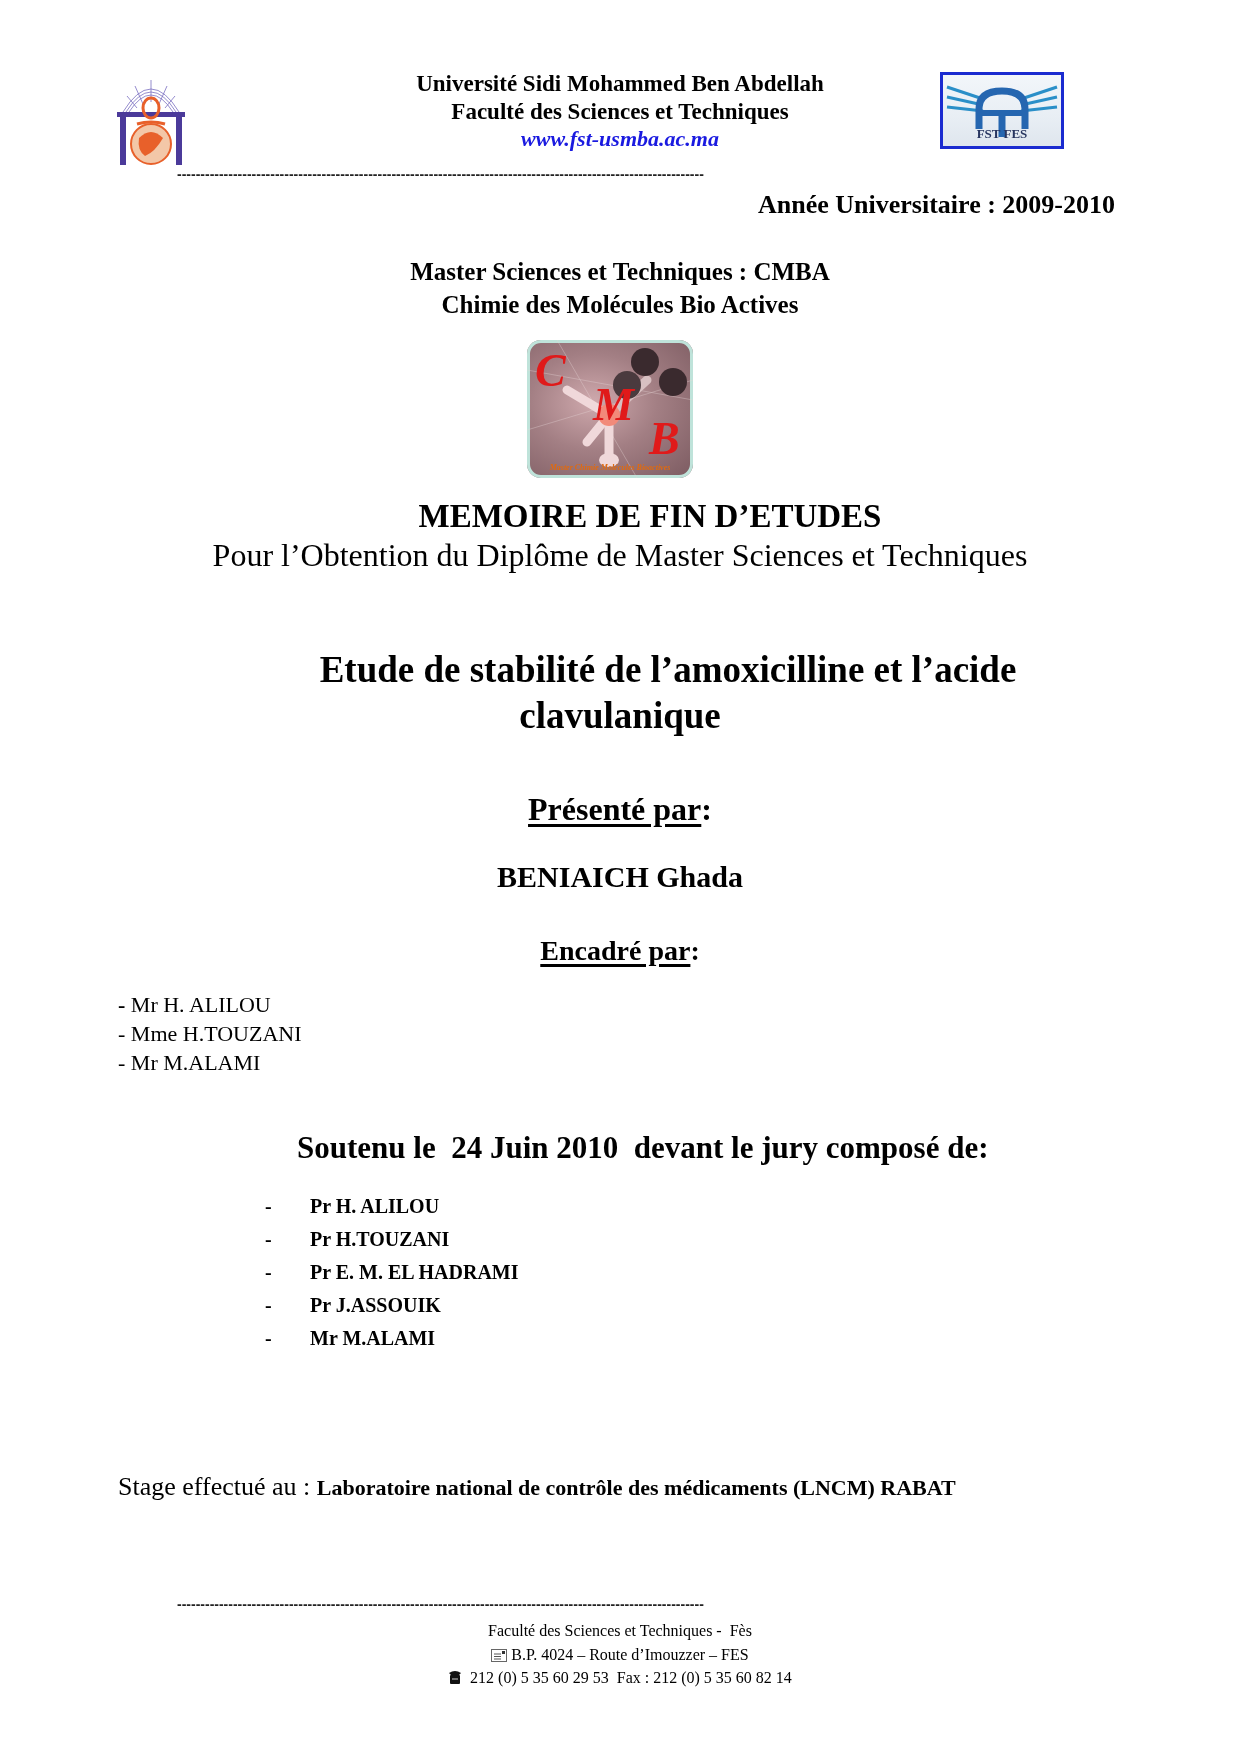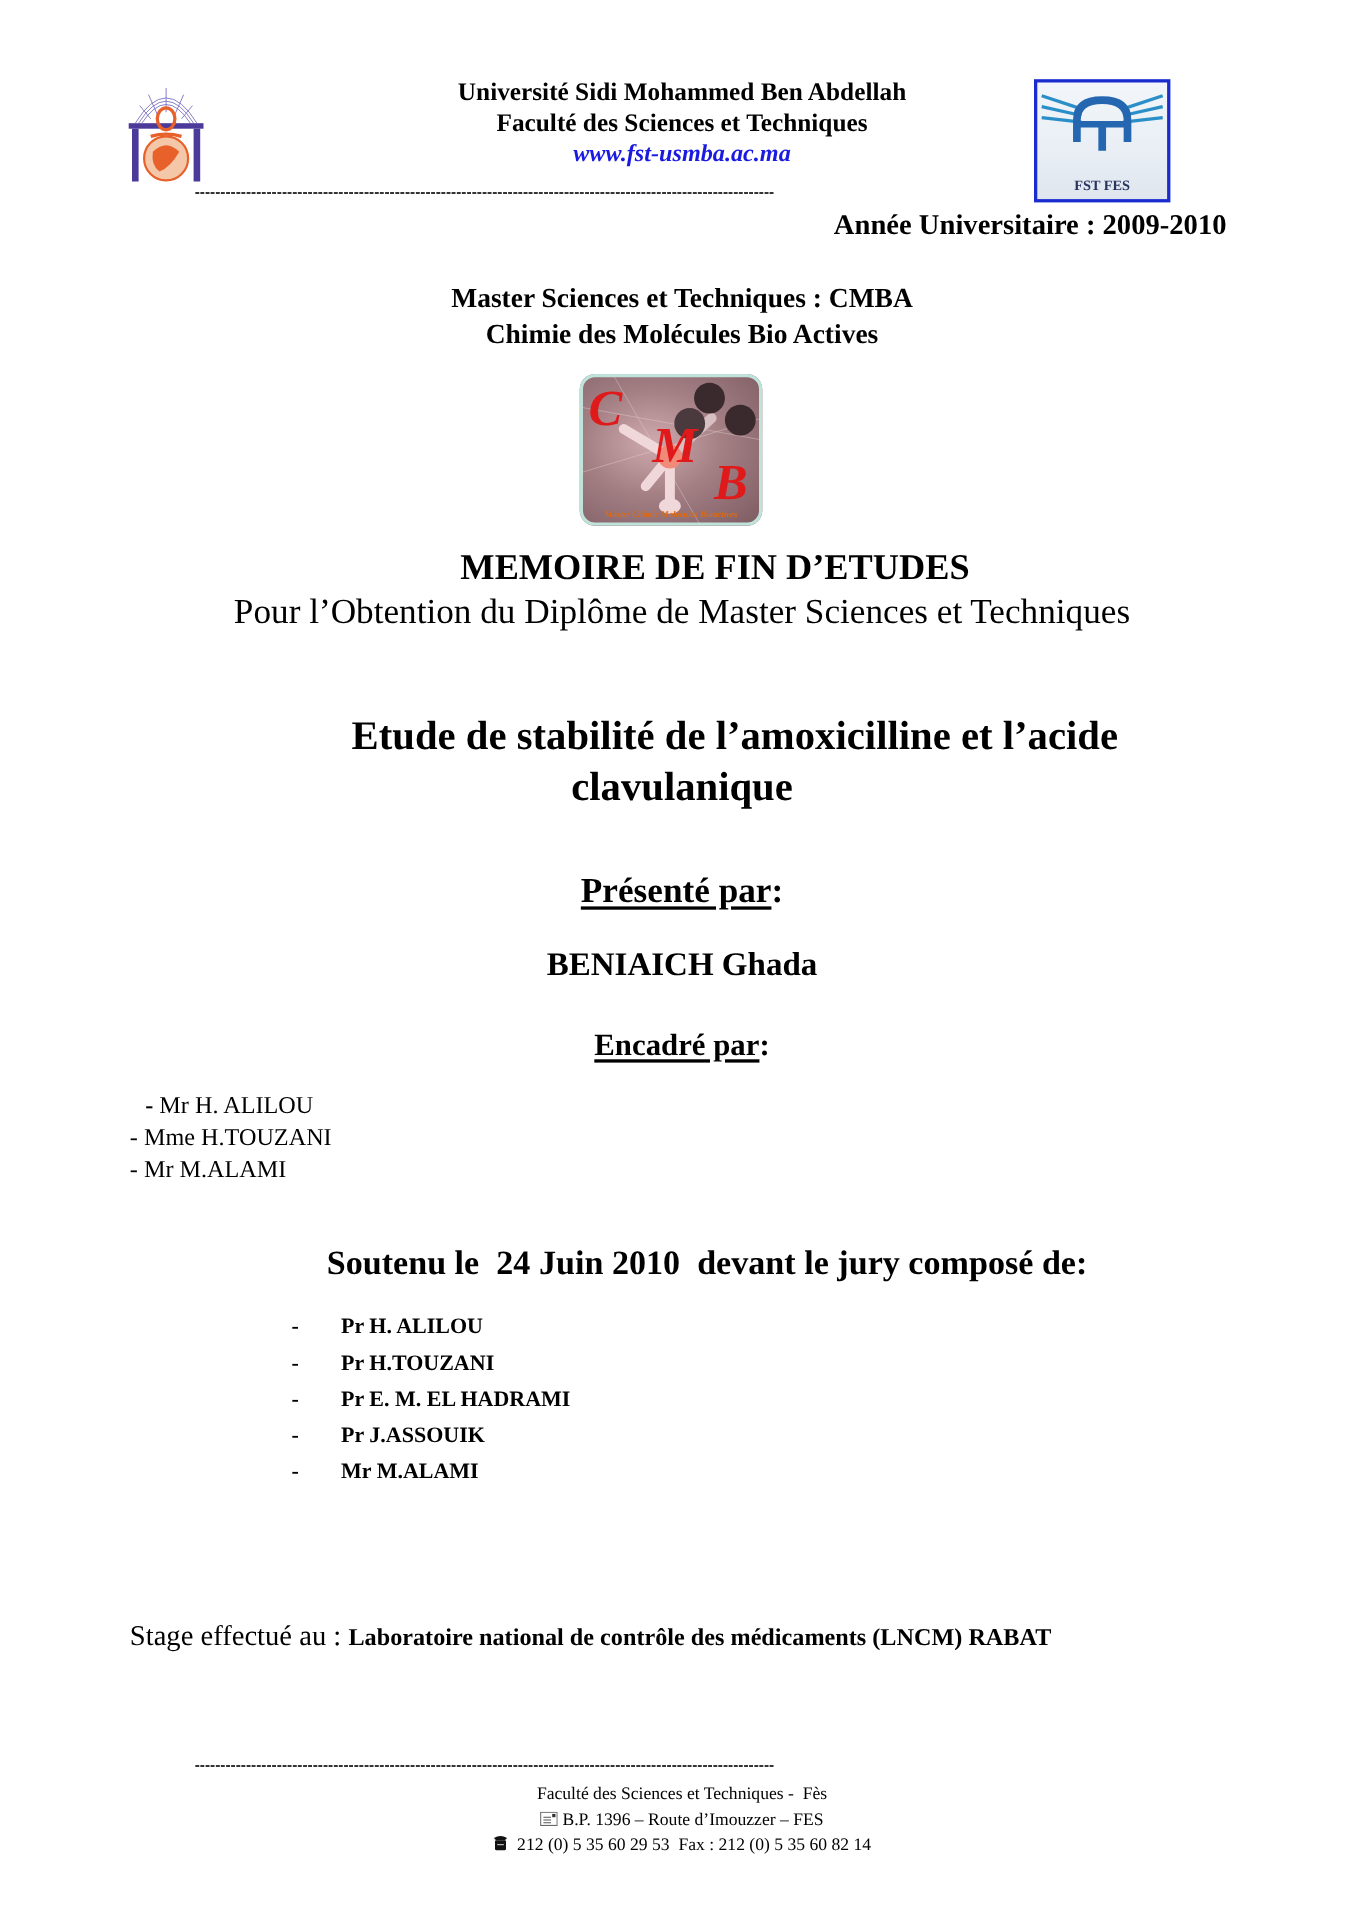--- a/index.html
+++ b/index.html
@@ -7,21 +7,21 @@
          font-family:"Liberation Serif", "DejaVu Serif", serif; color:#000; }
   .abs { position:absolute; white-space:nowrap; }
   .center { left:0; width:1240px; text-align:center; }
   .b { font-weight:bold; }
   .hdr { font-size:23px; font-weight:bold; line-height:28px; }
   .url { font-size:22px; font-style:italic; font-weight:bold; color:#1a1ae0; }
   .dash { font-family:"Liberation Sans", sans-serif; font-weight:bold; font-size:14px;
           letter-spacing:0px; overflow:hidden; color:#222; }
   .u { text-decoration:underline; text-decoration-thickness:3px; text-underline-offset:4px; }
   .logo-left { left:115px; top:72px; width:72px; height:96px; }
-  .logo-right { left:940px; top:72px; width:124px; height:112px; border:3px solid #1a2bd0;
+  .logo-right { left:940px; top:72px; width:124px; height:77px; border:3px solid #1a2bd0;
                 box-sizing:border-box; background:linear-gradient(180deg,#f2f6fa 0%,#e8eef4 60%,#dfe6ee 100%); }
   .logo-cmb { left:527px; top:340px; width:166px; height:138px; border-radius:14px;
               background:radial-gradient(ellipse at 40% 45%, #cfa9ad 0%, #a37f84 45%, #7b5a60 100%);
               box-shadow:0 0 0 3px #bfe3da inset; overflow:hidden; }
   .fst-text { position:absolute; left:0; width:100%; bottom:4px; text-align:center;
               font-family:"Liberation Serif", serif; font-weight:bold; font-size:13px; color:#27355f; }
   .cmb-letter { position:absolute; font-family:"Liberation Serif", serif; font-style:italic;
                 color:#e01a1a; font-weight:bold; }
   .cmb-caption { position:absolute; left:10px; right:10px; bottom:6px; font-size:8px;
                  font-style:italic; font-weight:bold; color:#e06a10; text-align:center; }
@@ -111,21 +111,21 @@
 <div class="abs center" style="top:537px; font-size:32px;">Pour l’Obtention du Diplôme de Master Sciences et Techniques</div>
 
 <div class="abs center b" style="top:648px; font-size:37px;margin-left:48px;">Etude de stabilité de l’amoxicilline et l’acide</div>
 <div class="abs center b" style="top:694px; font-size:37px;">clavulanique</div>
 
 <div class="abs center b" style="top:791px; font-size:32px;"><span class="u">Présenté par</span><span>:</span></div>
 <div class="abs center b" style="top:860px; font-size:30px;">BENIAICH Ghada</div>
 
 <div class="abs center b" style="top:935px; font-size:28px;"><span class="u">Encadré par</span><span>:</span></div>
 
-<div class="abs sup" style="left:132px; top:990px;"><span class="b">-</span><span> Mr H. ALILOU</span></div>
+<div class="abs sup" style="left:118px; top:990px;"><span class="b">-</span><span> Mr H. ALILOU</span></div>
 <div class="abs sup" style="left:118px; top:1019px;"><span>-</span><span> Mme H.TOUZANI</span></div>
 <div class="abs sup" style="left:118px; top:1048px;"><span>-</span><span> Mr M.ALAMI</span></div>
 
 <div class="abs b" style="left:297px; top:1130px; font-size:31px; white-space:pre;">Soutenu le  24 Juin 2010  devant le jury composé de:</div>
 
 <div class="abs jury-row" style="left:265px; top:1190px;"><span class="jury-dash">-</span><span>Pr H. ALILOU</span></div>
 <div class="abs jury-row" style="left:265px; top:1223px;"><span class="jury-dash">-</span><span>Pr H.TOUZANI</span></div>
 <div class="abs jury-row" style="left:265px; top:1256px;"><span class="jury-dash">-</span><span>Pr E. M. EL HADRAMI</span></div>
 <div class="abs jury-row" style="left:265px; top:1289px;"><span class="jury-dash">-</span><span>Pr J.ASSOUIK</span></div>
 <div class="abs jury-row" style="left:265px; top:1322px;"><span class="jury-dash">-</span><span>Mr M.ALAMI</span></div>
@@ -137,19 +137,19 @@
 <div class="abs center foot" style="top:1643px;">
   <span class="icon">
     <svg width="16" height="13" viewBox="0 0 16 13">
         <rect x="0.5" y="0.5" width="15" height="12" fill="#fff" stroke="#666"></rect>
         <line x1="3" y1="5" x2="10" y2="5" stroke="#555"></line>
         <line x1="3" y1="7.5" x2="10" y2="7.5" stroke="#555"></line>
         <line x1="3" y1="10" x2="10" y2="10" stroke="#555"></line>
         <rect x="11" y="2" width="3" height="3" fill="#333"></rect>
       </svg>
   </span>
-  <span>B.P. 1396 – Route d’Imouzzer – FES</span>
+  <span>B.P. 4024 – Route d’Imouzzer – FES</span>
 </div>
 <div class="abs center foot" style="top:1666px; white-space:pre;"><span class="icon"><svg width="14" height="16" viewBox="0 0 14 16">
         <path d="M1 4 Q7 0 13 4 L11 6 L3 6 Z" fill="#111"></path>
         <rect x="2" y="6" width="10" height="9" rx="1" fill="#111"></rect>
         <line x1="4" y1="10" x2="10" y2="10" stroke="#fff" stroke-width="0.8"></line>
       </svg></span>  <span>212 (0) 5 35 60 29 53  Fax : 212 (0) 5 35 60 82 14</span></div>
 
 </body></html>

